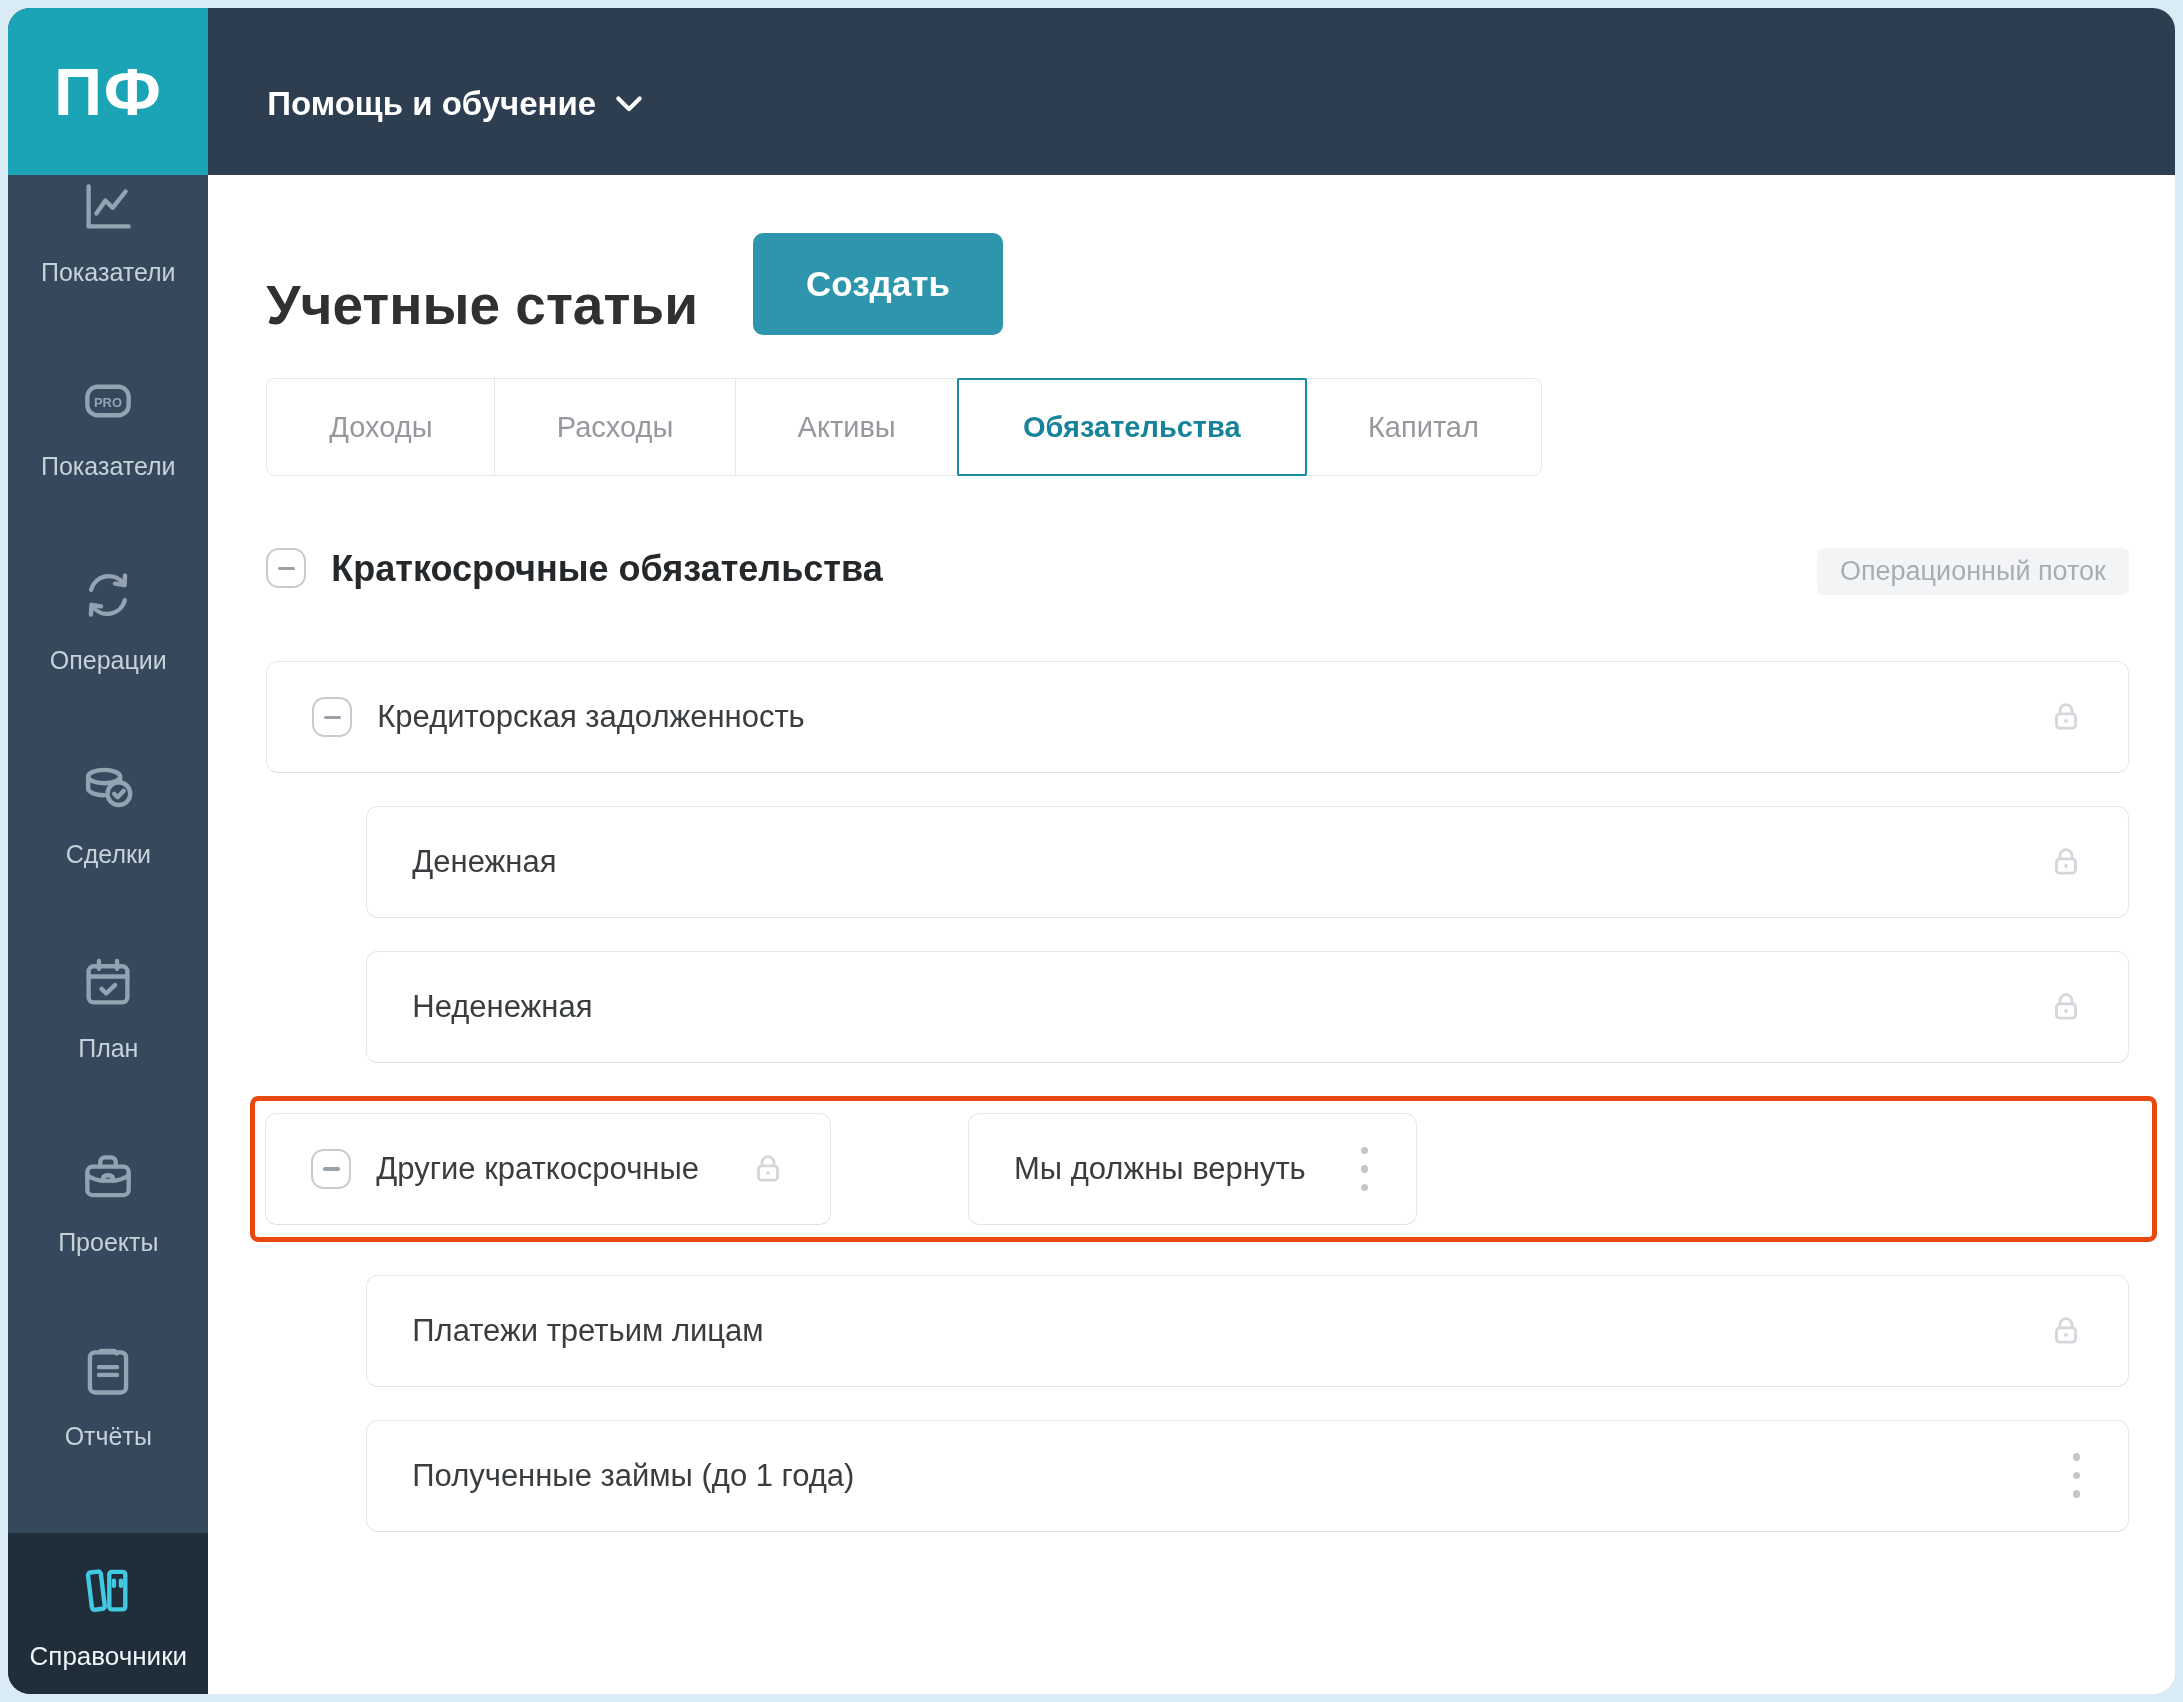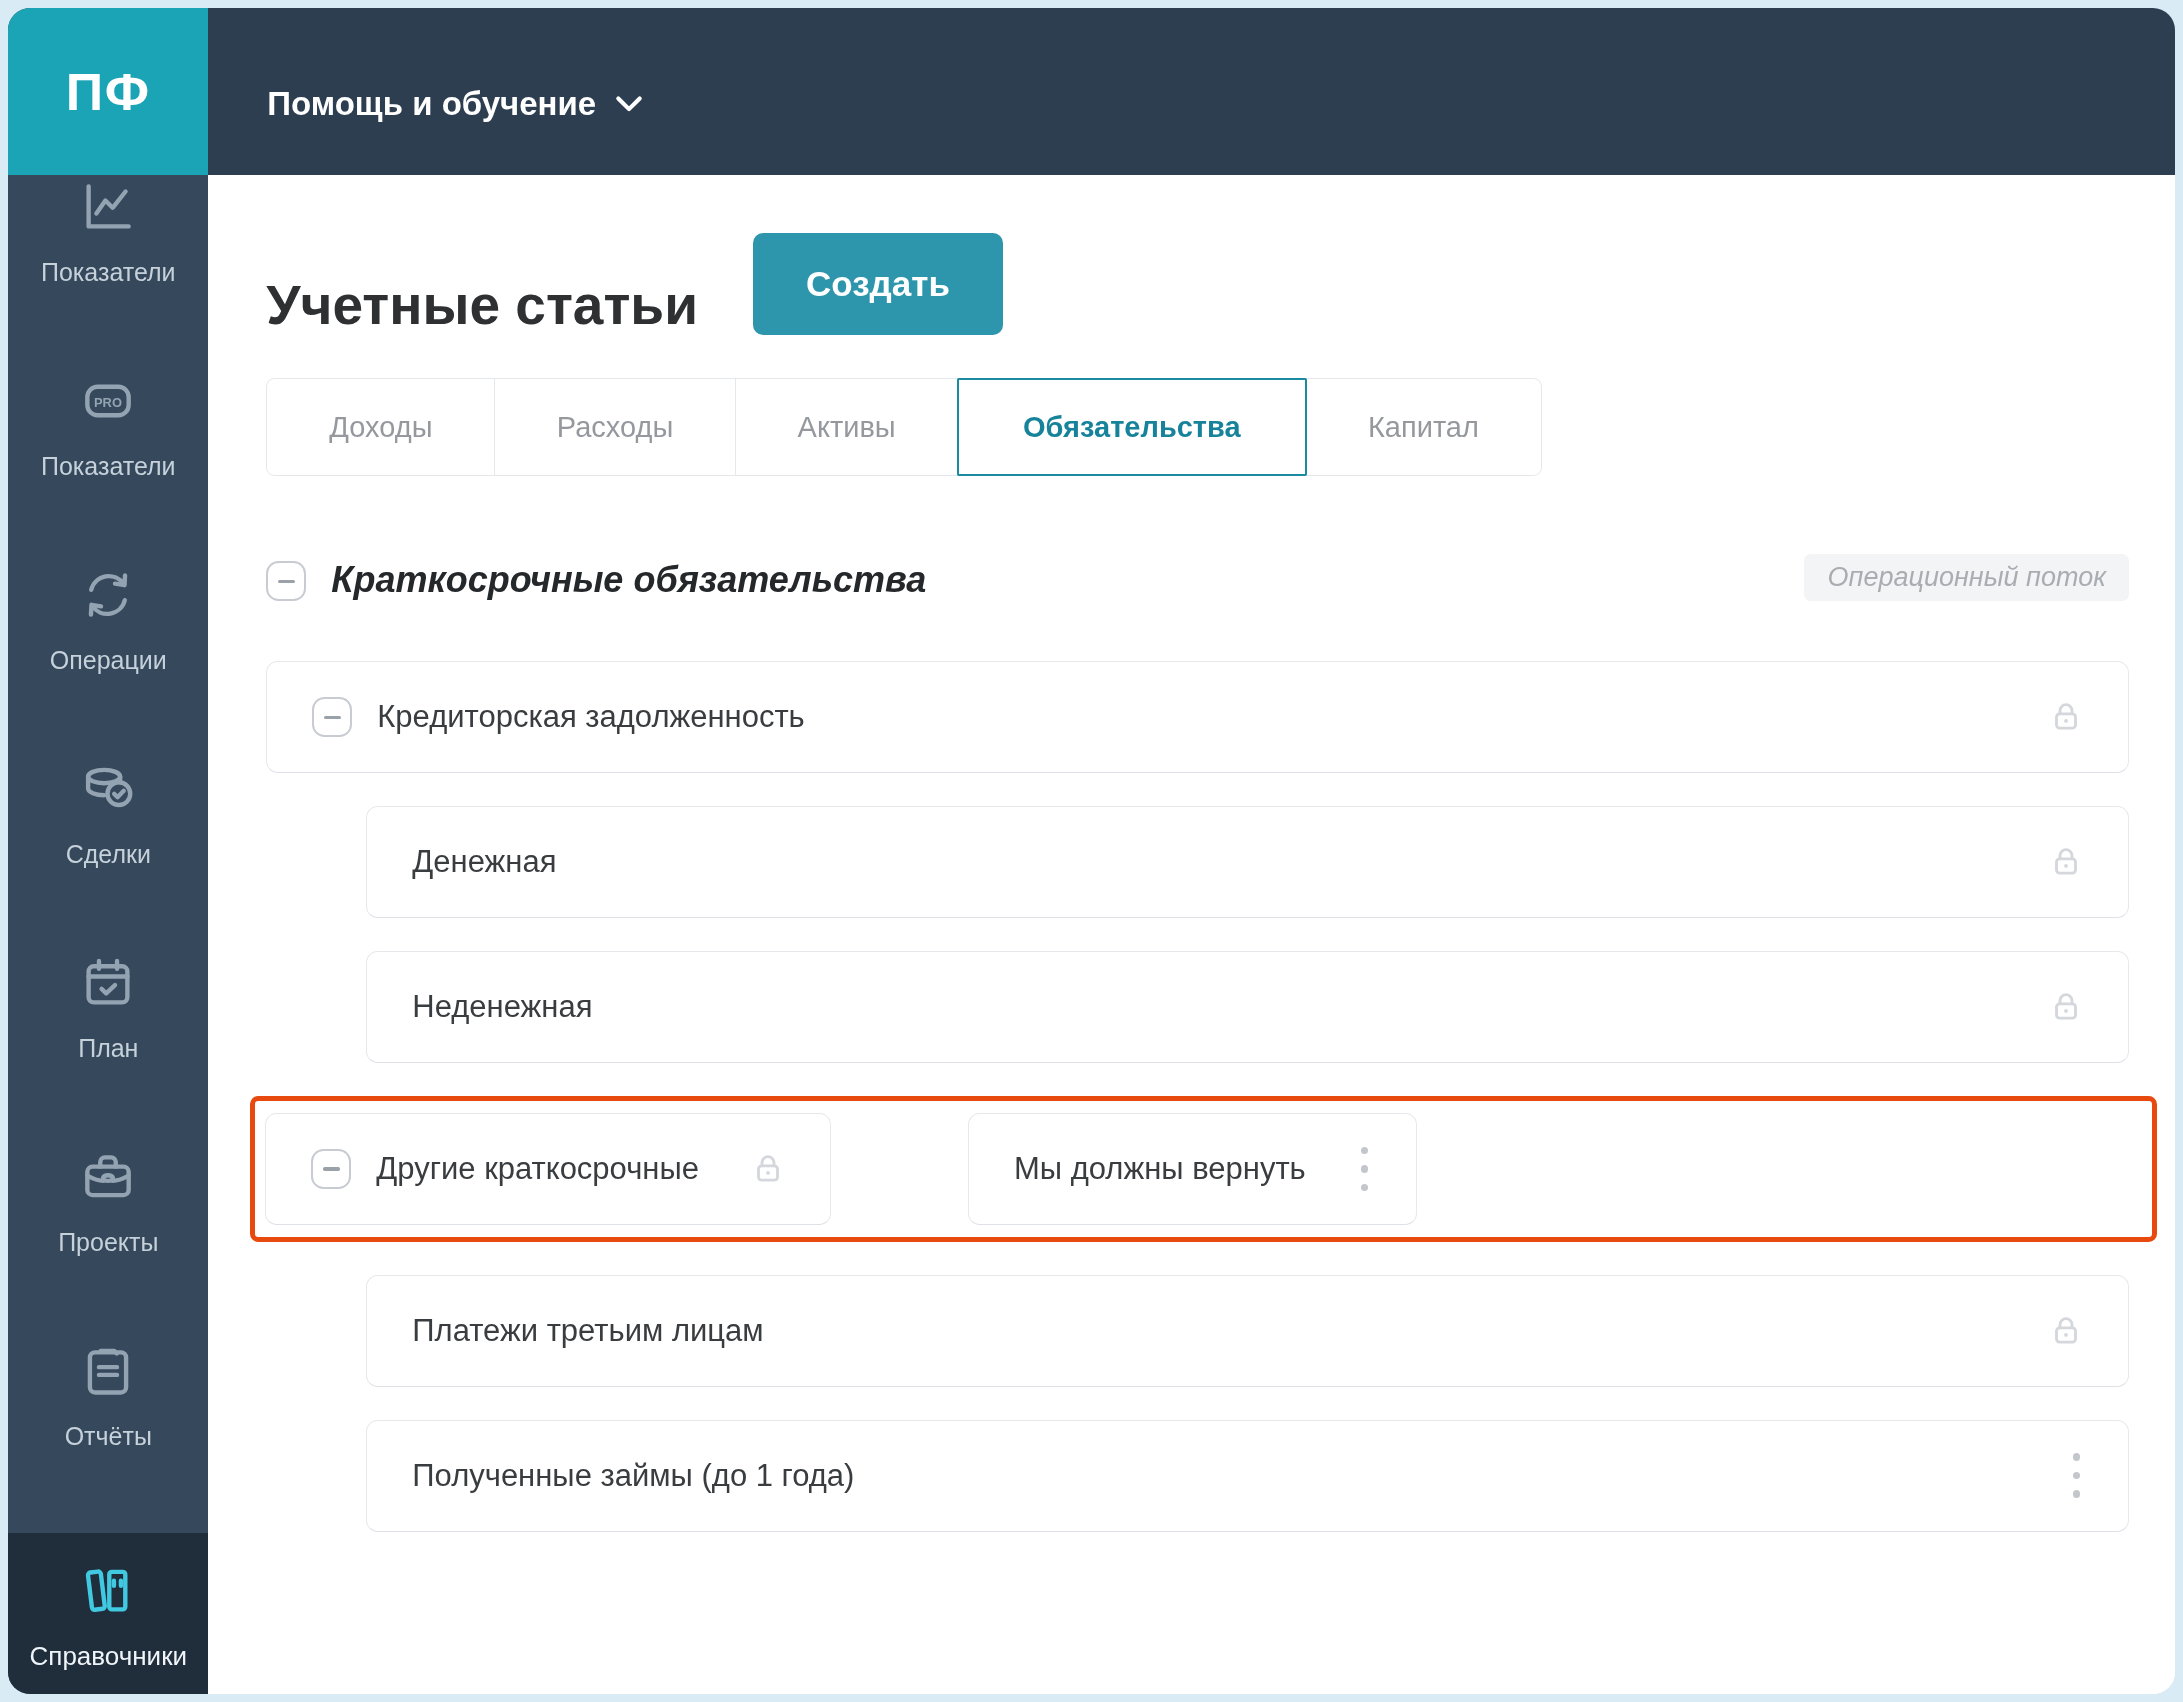--- a/index.html
+++ b/index.html
@@ -16,21 +16,21 @@
   }
   
   .topbar{
     position:absolute;left:0;top:0;right:0;height:192px;
     background:#2d3e50;display:flex;align-items:center;
   }
   .logo{
     position:absolute;left:0;top:0;width:200px;height:167px;
     background:#1ba3b6;color:#ffffff;
     display:flex;align-items:center;justify-content:center;
-    font-size:52px;font-weight:600;letter-spacing:1.7px;
+    font-size:67px;font-weight:600;letter-spacing:1.7px;
   }
   .help-menu{
     margin-left:259px;display:flex;align-items:center;gap:18.4px;
     color:#ffffff;font-size:33px;font-weight:700;cursor:pointer;
   }
   .help-menu svg{display:block;}
   
   .sidebar{
     position:absolute;left:0;top:167px;width:200px;bottom:0;
     background:#35485c;display:flex;flex-direction:column;
@@ -71,21 +71,21 @@
     border:1.7px solid #e5e8eb;margin-left:-1.7px;cursor:pointer;white-space:nowrap;
   }
   .tab:first-child{border-radius:8.3px 0 0 8.3px;margin-left:0;}
   .tab:last-child{border-radius:0 8.3px 8.3px 0;}
   .tab.active{
     border:2.5px solid #1b8ba1;color:#17839b;font-weight:700;
     padding:0 64px;z-index:2;border-radius:1.7px;
   }
   
   .section-head{
-    margin-top:72px;display:flex;align-items:flex-end;gap:25px;height:53px;font-style:italic;
+    margin-top:72px;display:flex;align-items:flex-start;gap:25px;height:53px;
   }
   .collapse-box{
     width:40px;height:40px;flex:0 0 auto;box-sizing:border-box;
     border:2.5px solid #c8ccd2;border-radius:12.5px;background:#fff;
     display:flex;align-items:center;justify-content:center;cursor:pointer;
   }
   .collapse-box::after{
     content:"";width:16.7px;height:3.3px;background:#9aa1a8;border-radius:1.7px;
   }
   .section-title{font-size:36px;font-weight:700;color:#25282b;}

